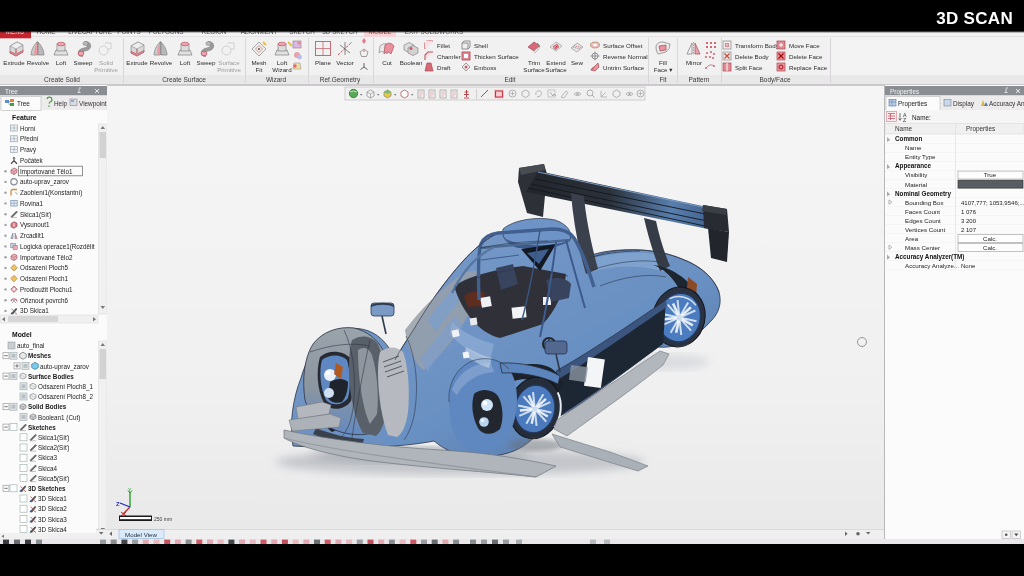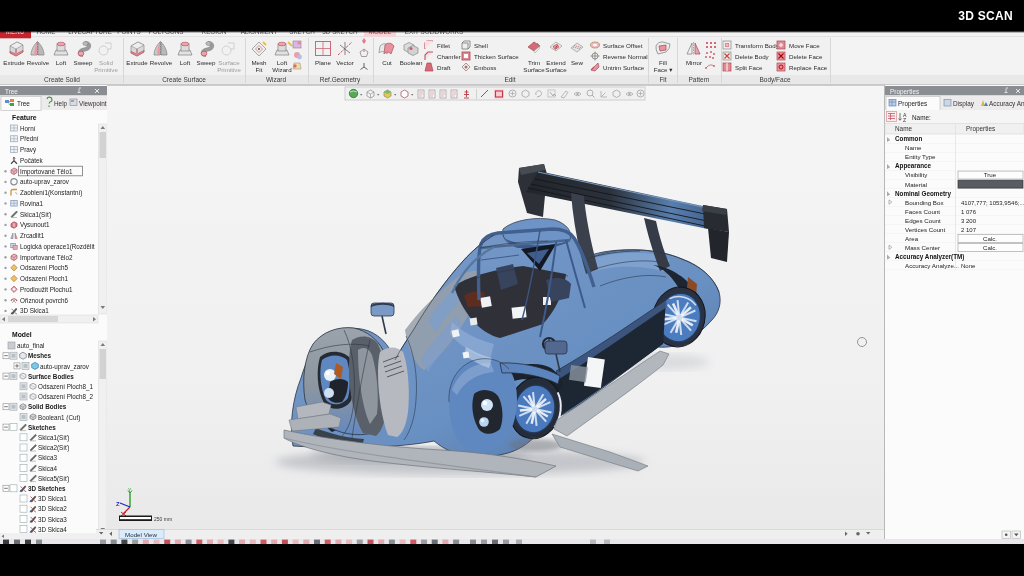--- a/index.html
+++ b/index.html
@@ -4,21 +4,21 @@
 html,body{width:1024px;height:576px;overflow:hidden;background:#000;
  font-family:"Liberation Sans",sans-serif;}
 #app{position:absolute;left:0;top:0;width:1024px;height:576px;background:#000;}
 #ui{position:absolute;left:0;top:22px;width:1024px;height:522px;background:#f1f0f1;overflow:hidden}
 .abs{position:absolute}
 svg text{font-family:"Liberation Sans",sans-serif}
 #topblack{position:absolute;left:0;top:0;width:1024px;height:31px;background:#000;}
 #topblack:after{content:"";position:absolute;left:0;top:31px;width:1024px;height:2px;
  background:linear-gradient(#000,rgba(0,0,0,0));}
 #botblack{position:absolute;left:0;top:544px;width:1024px;height:32px;background:#000;}
-#logo{position:absolute;right:11px;top:9px;color:#fff;font-size:12px;font-weight:bold;
+#logo{position:absolute;right:11px;top:9px;color:#fff;font-size:17px;font-weight:bold;
  letter-spacing:0.3px;}
 </style></head>
 <body>
 <div id="app">
  <div id="ui"></div>
  <svg class="abs" style="left:107px;top:85px" width="777" height="444" viewBox="107 85 777 444">
       <defs>
         <linearGradient id="vbg" x1="0" y1="0" x2="0" y2="1">
           <stop offset="0" stop-color="#f5f5f6"></stop>
           <stop offset="0.7" stop-color="#f0f0f1"></stop>

